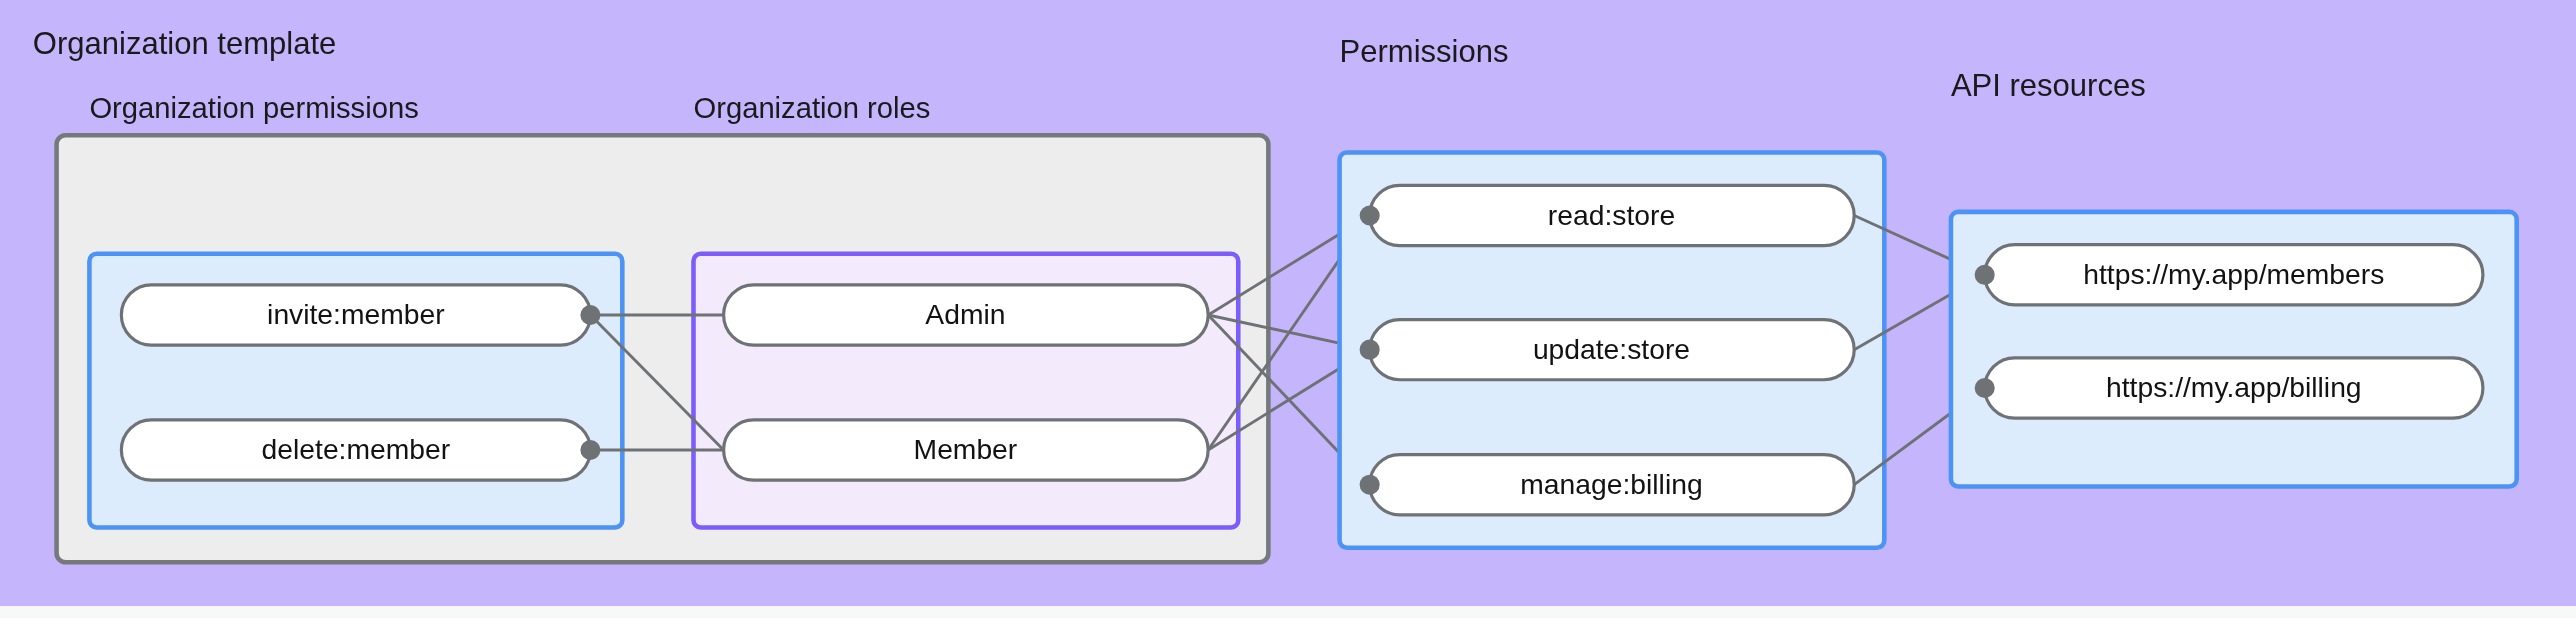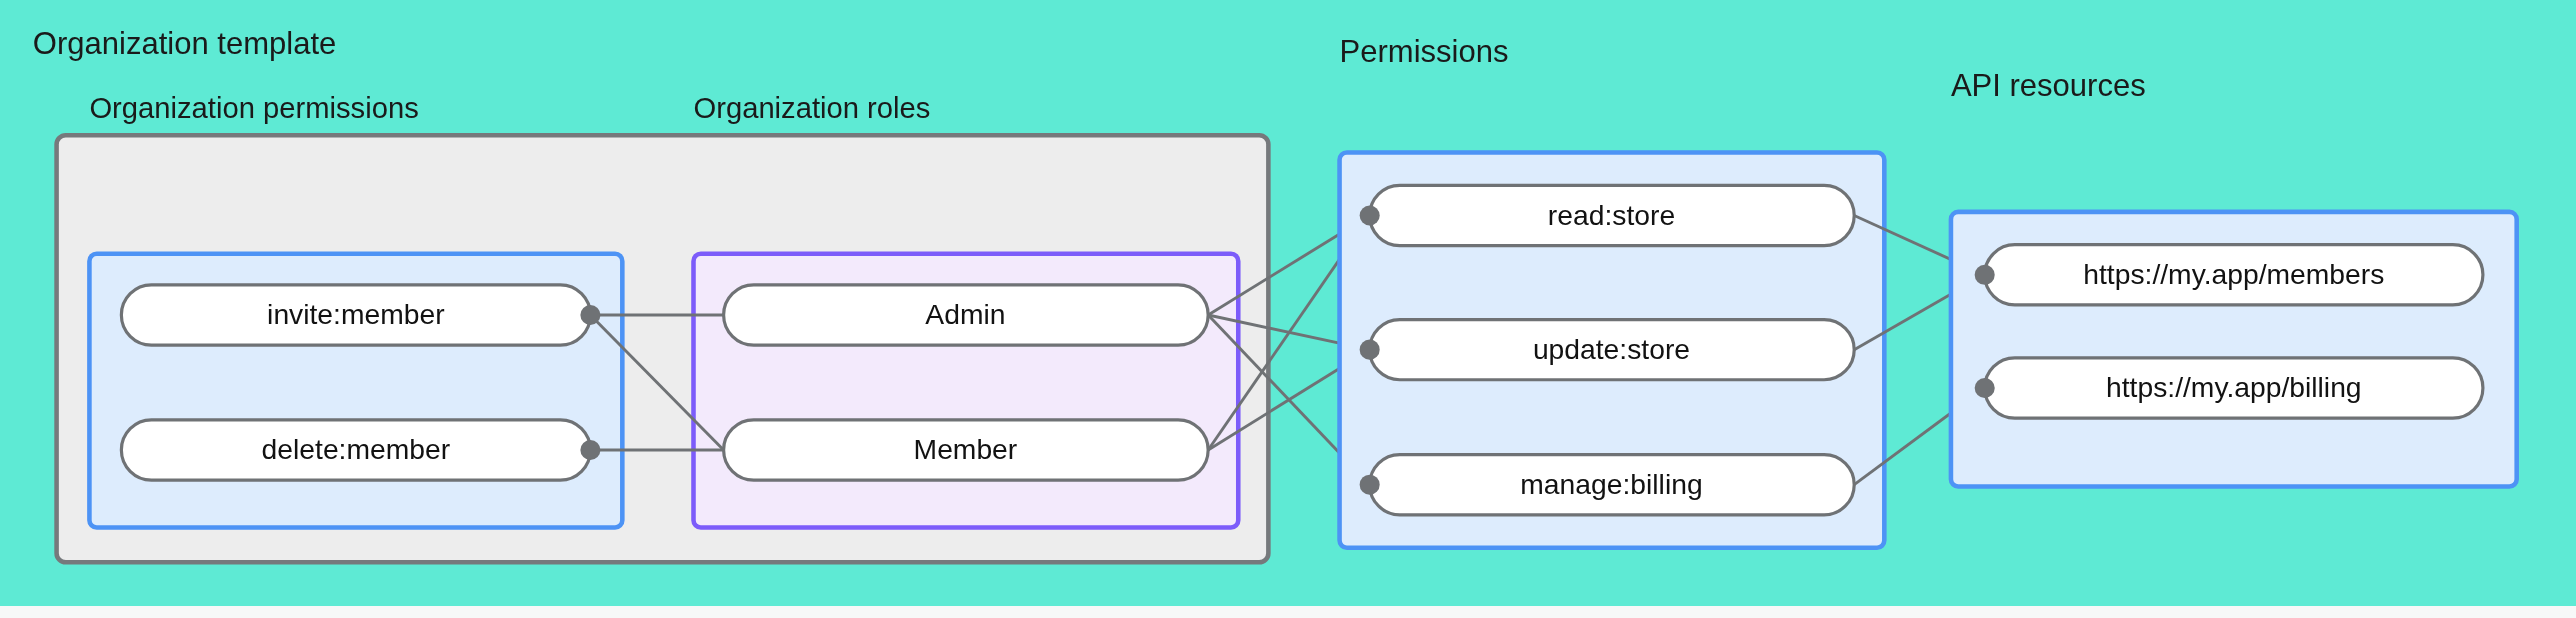--- a/index.html
+++ b/index.html
@@ -10,21 +10,21 @@
   body {
     width: 2576px;
     height: 619px;
     font-family: "Liberation Sans", sans-serif;
     overflow: hidden;
   }
   #stage {
     position: relative;
     width: 2576px;
     height: 606px;
-    background: #5eead4;
+    background: #c4b5fd;
   }
   svg#diagram {
     position: absolute;
     left: 0;
     top: 0;
     width: 2576px;
     height: 619px;
     display: block;
   }
   .group-label {

